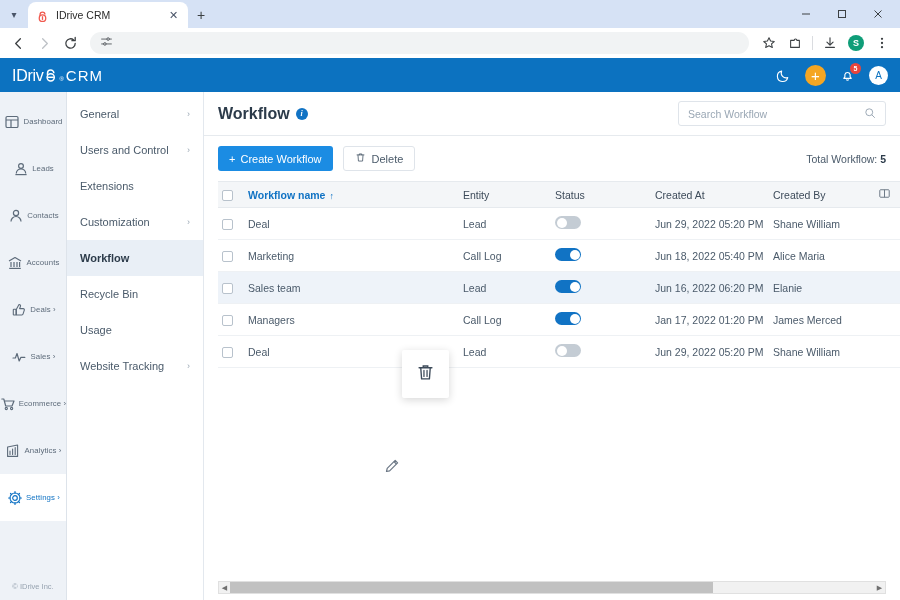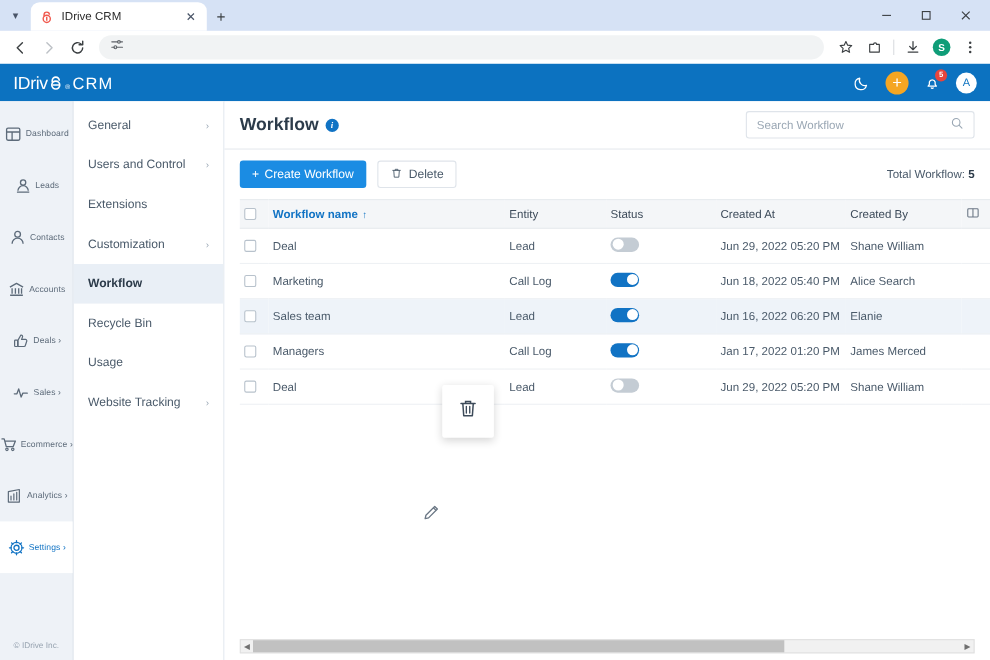--- a/index.html
+++ b/index.html
@@ -548,21 +548,21 @@
             <td>Jun 29, 2022 05:20 PM</td>
             <td>Shane William</td>
             <td></td>
           </tr>
           <tr>
             <td><span class="cb"></span></td>
             <td>Marketing</td>
             <td>Call Log</td>
             <td><span class="toggle on"><span class="knob"></span></span></td>
             <td>Jun 18, 2022 05:40 PM</td>
-            <td>Alice Search</td>
+            <td>Alice Maria</td>
             <td></td>
           </tr>
           <tr class="row-hover">
             <td><span class="cb"></span></td>
             <td>Sales team</td>
             <td>Lead</td>
             <td><span class="toggle on"><span class="knob"></span></span></td>
             <td>Jun 16, 2022 06:20 PM</td>
             <td>Elanie</td>
             <td></td>

